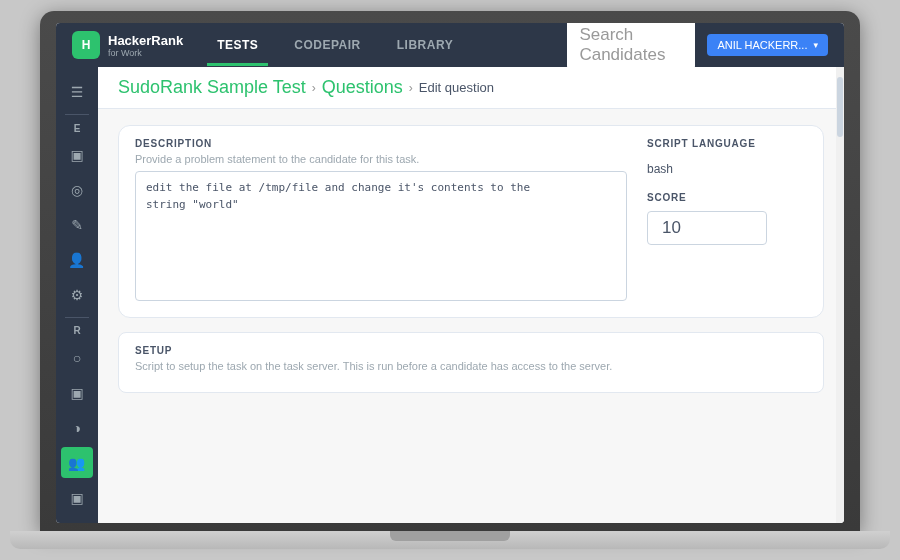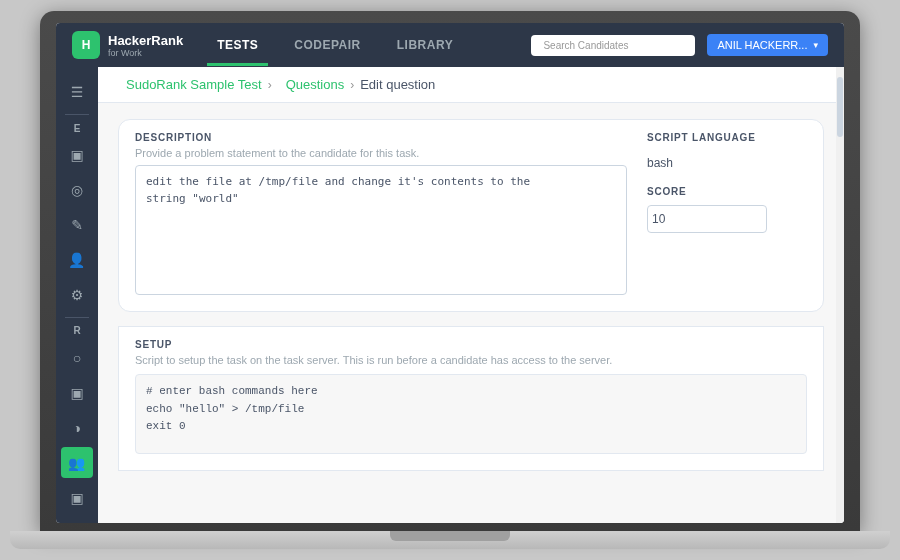--- a/index.html
+++ b/index.html
@@ -114,23 +114,23 @@
       bottom: -10px;
       left: 0;
       right: 0;
       height: 3px;
       background: #2dc26e;
     }
     .search-box {
       background: #fff;
       border-radius: 4px;
       padding: 5px 12px;
-      font-size: 10px;
+      font-size: 17px;
       color: #999;
-      width: 164px;
+      width: 128px;
       margin-right: 12px;
     }
     .user-btn {
       display: flex;
       align-items: center;
       background: #3b82f6;
       border-radius: 4px;
       padding: 5px 10px;
       color: #fff;
       font-size: 11px;
@@ -198,24 +198,23 @@
     
     .breadcrumb-bar {
       background: #fff;
       padding: 10px 20px;
       border-bottom: 1px solid #e2e8f0;
       display: flex;
       align-items: center;
       gap: 6px;
     }
     .breadcrumb-item {
-      font-size: 13px;
+      font-size: 18px;
       color: #2dc26e;
       cursor: pointer;
-      margin-left: 8px;
     }
     .breadcrumb-sep {
       color: #999;
       font-size: 12px;
     }
     .breadcrumb-current {
       color: #4a5568;
       font-size: 13px;
     }
 
@@ -266,33 +265,33 @@
       line-height: 1.5;
     }
     .script-lang-value {
       font-size: 12px;
       color: #4a5568;
       margin-top: 13px;
     }
     .score-input {
       border: 1px solid #cbd5e0;
       border-radius: 4px;
-      padding: 6px 4px;
-      font-size: 12px;
+      padding: 6px 14px;
+      font-size: 17px;
       width: 120px;
       color: #4a5568;
       margin-top: 4px;
     }
 
     
     .setup-section {
       margin-top: 14px;
       background: #fff;
       border: 1px solid #e2e8f0;
-      border-radius: 0;
+      border-radius: 8px;
       padding: 12px 16px;
     }
     .setup-section .field-hint {
       margin-bottom: 8px;
     }
     .code-area {
       width: 100%;
       height: 80px;
       background: #f7f7f7;
       border: 1px solid #e2e8f0;
@@ -409,23 +408,20 @@
                     <input class="score-input" type="text" value="10" style="">
                   </div>
                 </div>
               </div>
             </div>
 
             <div class="setup-section">
               <div class="field-label">SETUP</div>
               <div class="field-hint">Script to setup the task on the task server. This is run before a candidate has access
 to the server.</div>
-              <textarea class="code-area" style=""># enter bash commands here
-echo "hello" &gt; /tmp/file
-exit 0</textarea>
             </div>
           </div>
 
           <div class="scrollbar-track">
             <div class="scrollbar-thumb"></div>
           </div>
         </div>
       </div>
 
     </div>

